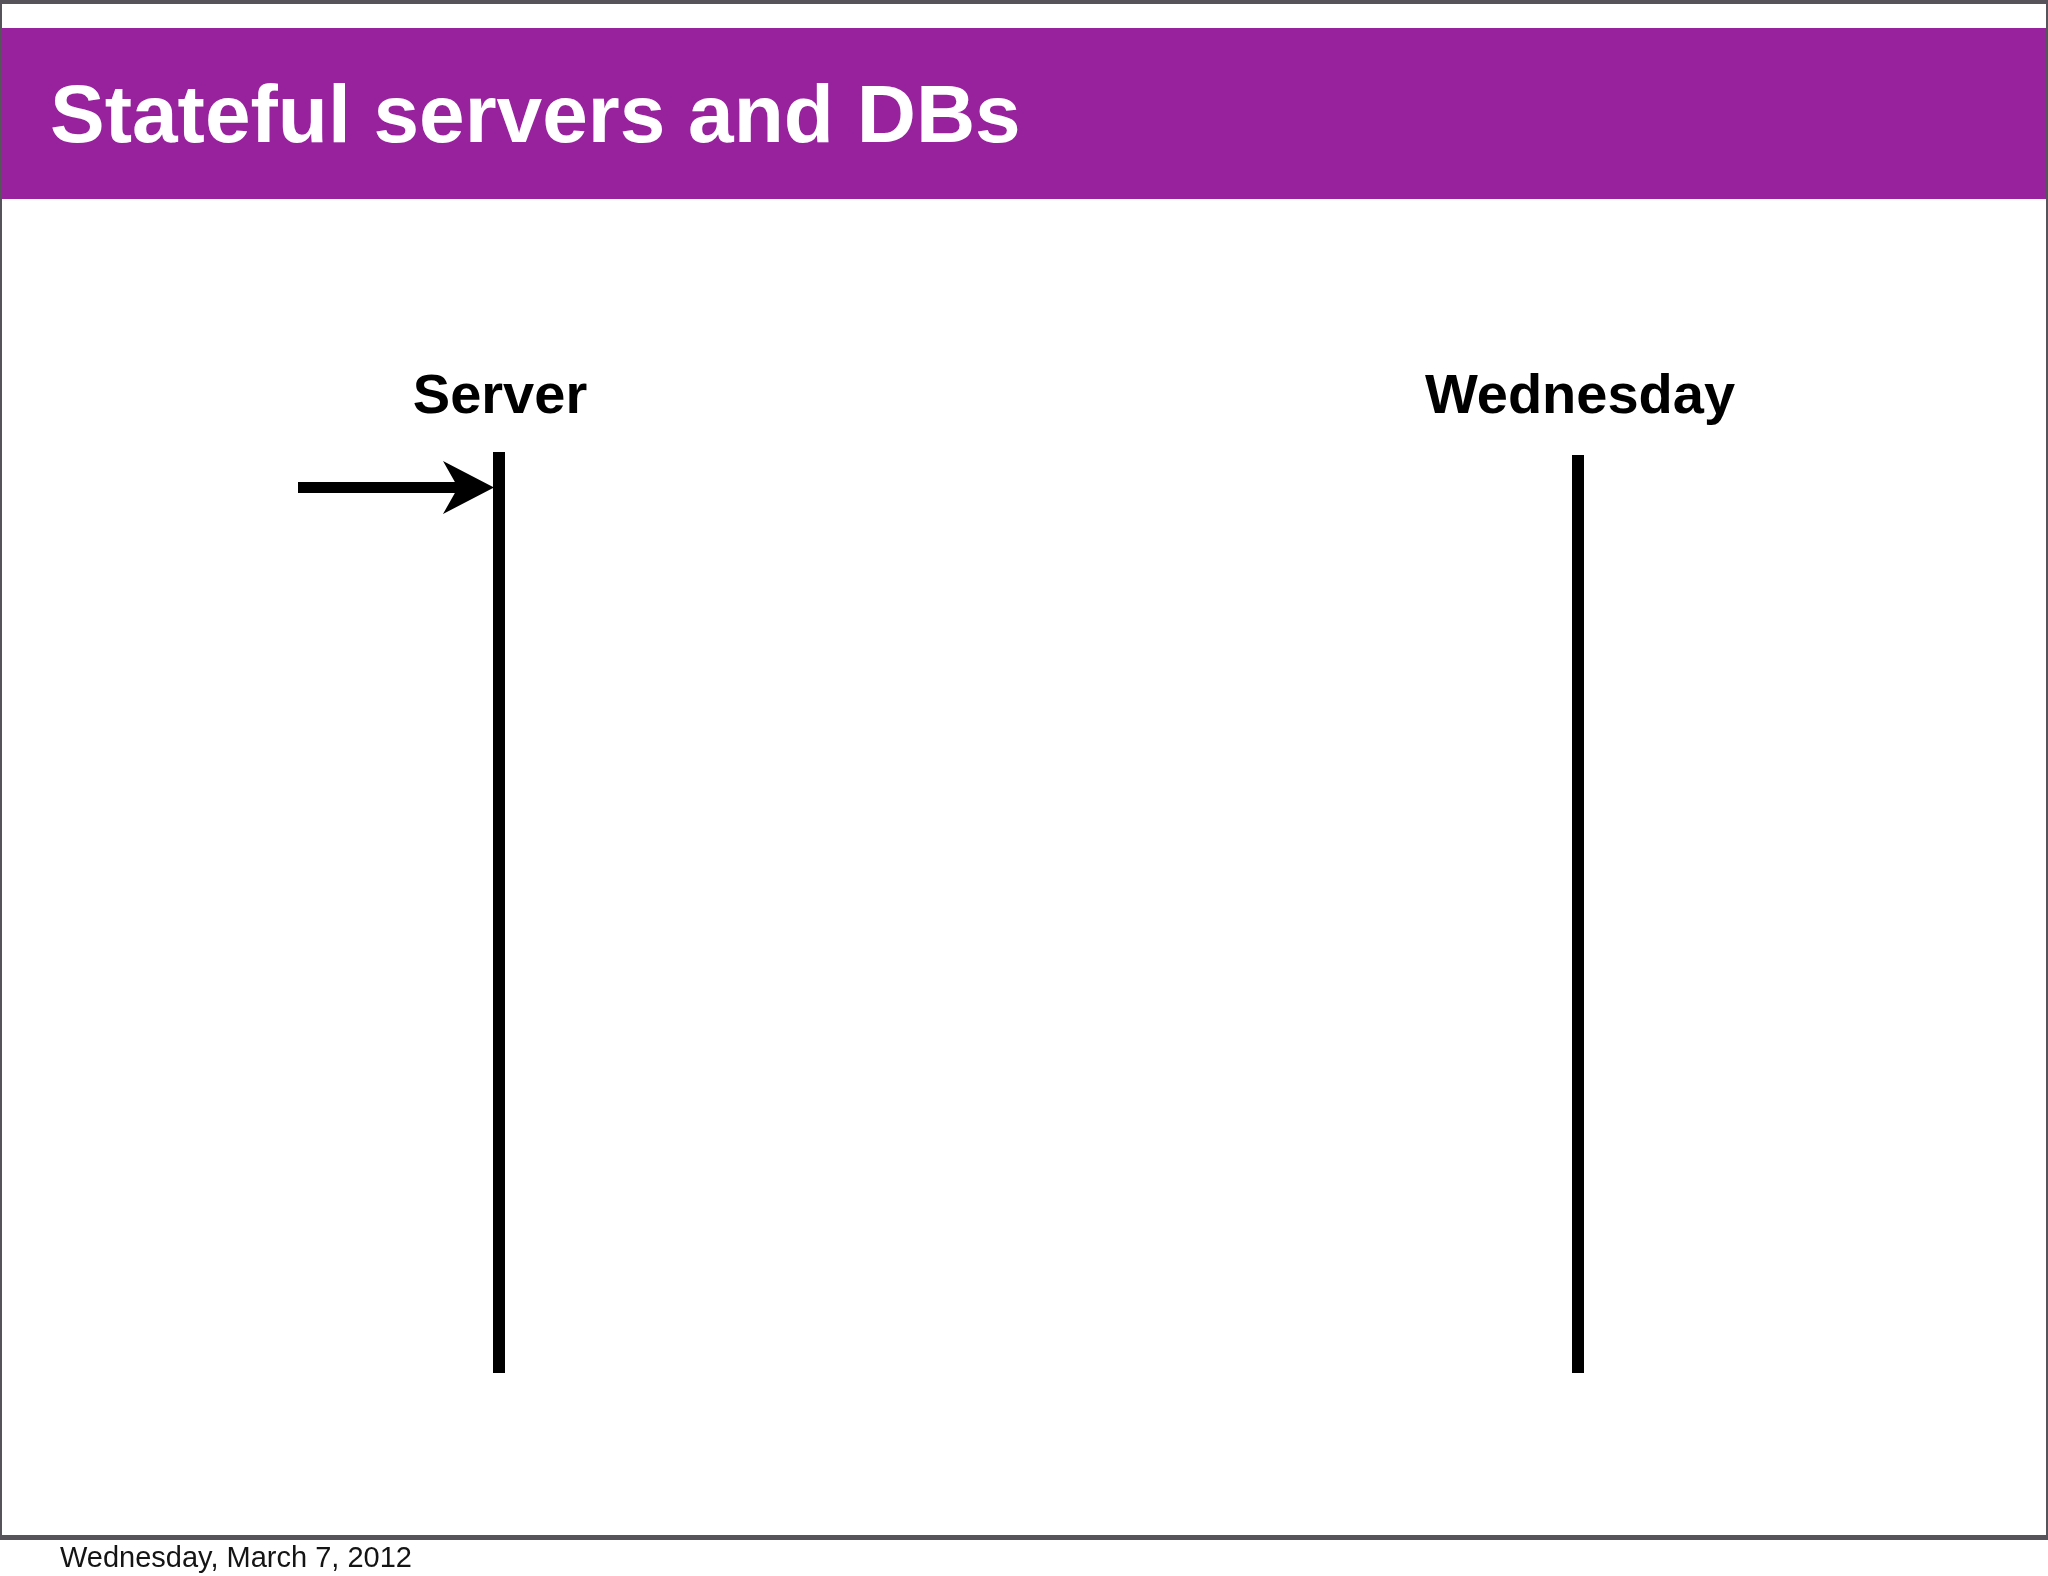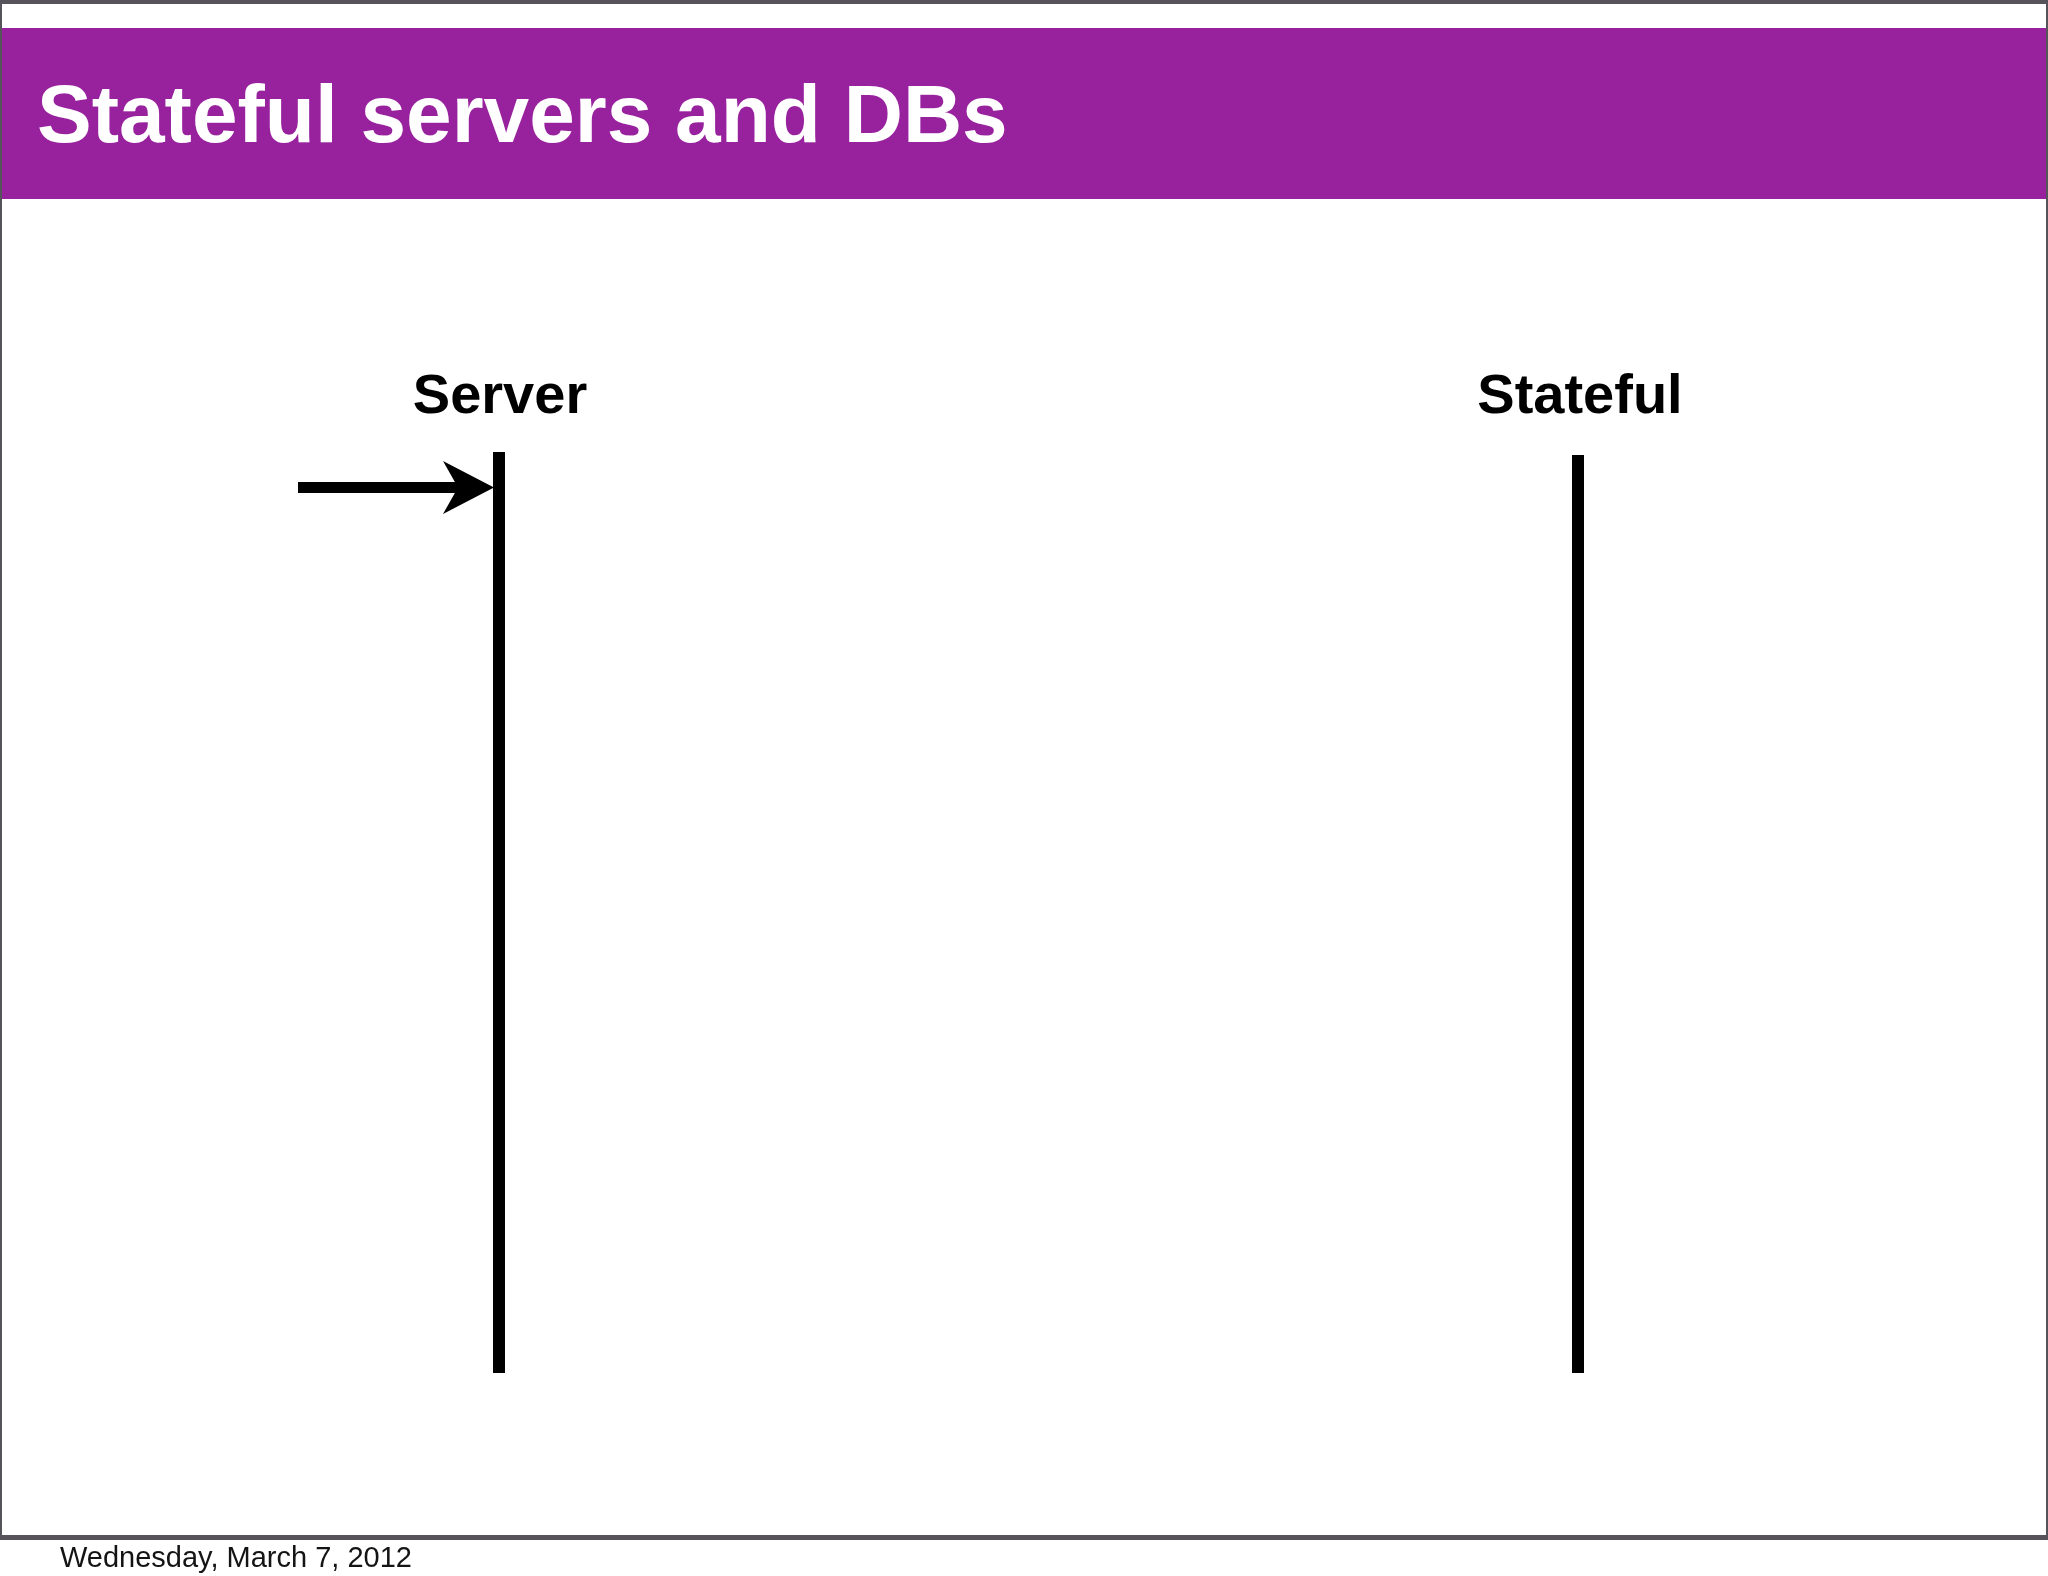--- a/index.html
+++ b/index.html
@@ -22,21 +22,21 @@
     border-bottom-width: 5px;
   }
   .title-bar {
     position: absolute;
     left: 2px; top: 28px;
     width: 2044px; height: 171px;
     background: #98219E;
   }
   .title {
     margin: 0;
-    padding-left: 35px;
+    padding-left: 48px;
     line-height: 171px;
     font-size: 82px;
     font-weight: bold;
     color: #ffffff;
     white-space: nowrap;
   }
   .actor-label {
     position: absolute;
     top: 364px;
     width: 320px;
@@ -77,21 +77,21 @@
 <div class="page">
 
   <div class="frame" style="border-color: rgb(87, 83, 90);"></div>
 
   <div class="title-bar" style="background: rgb(152, 33, 158);">
     <h1 class="title" style="color: rgb(255, 255, 255);">Stateful servers and DBs</h1>
   </div>
 
   <div class="actor-label actor-server">Server</div>
 
-  <div class="actor-label actor-database">Stateful</div>
+  <div class="actor-label actor-database">Wednesday</div>
 
   <svg class="arrow-svg" viewBox="0 0 215 75" xmlns="http://www.w3.org/2000/svg">
     <rect x="8" y="32" width="161" height="11" fill="#000000"></rect>
     <polygon points="204,37.5 153,11 168,37.5 153,64" fill="#000000"></polygon>
   </svg>
 
   <div class="lifeline lifeline-server" style="background: rgb(0, 0, 0);"></div>
 
   <div class="lifeline lifeline-database" style="background: rgb(0, 0, 0);"></div>
 

